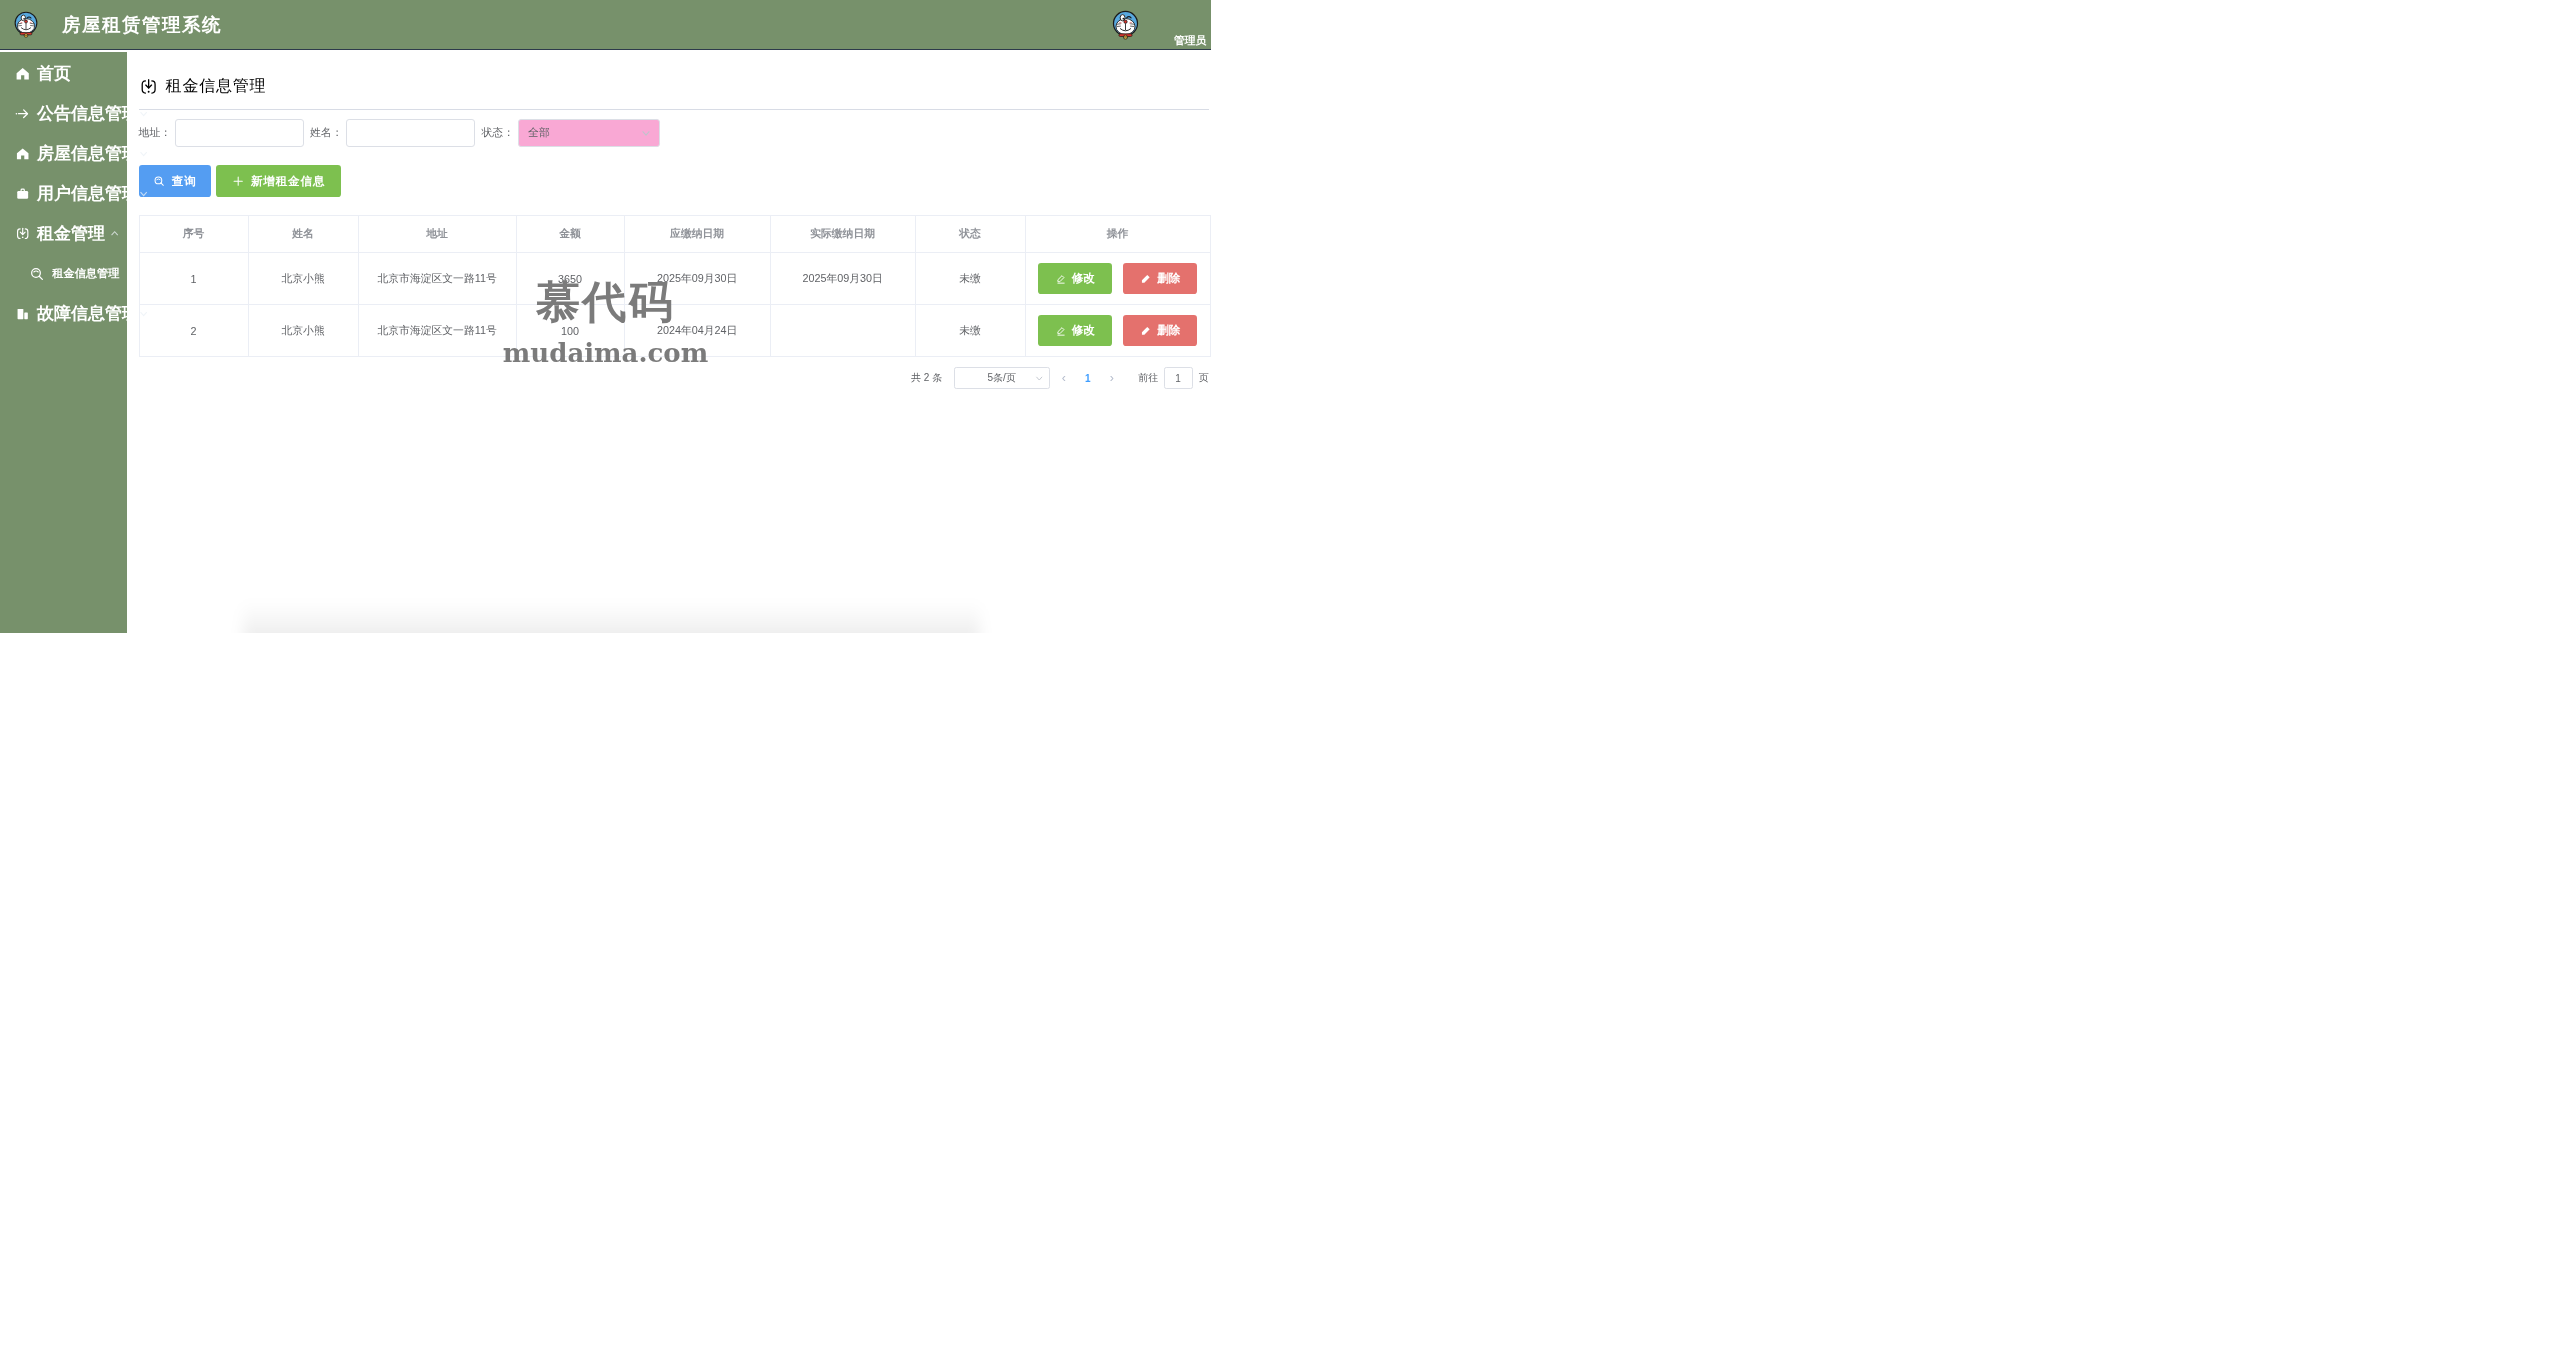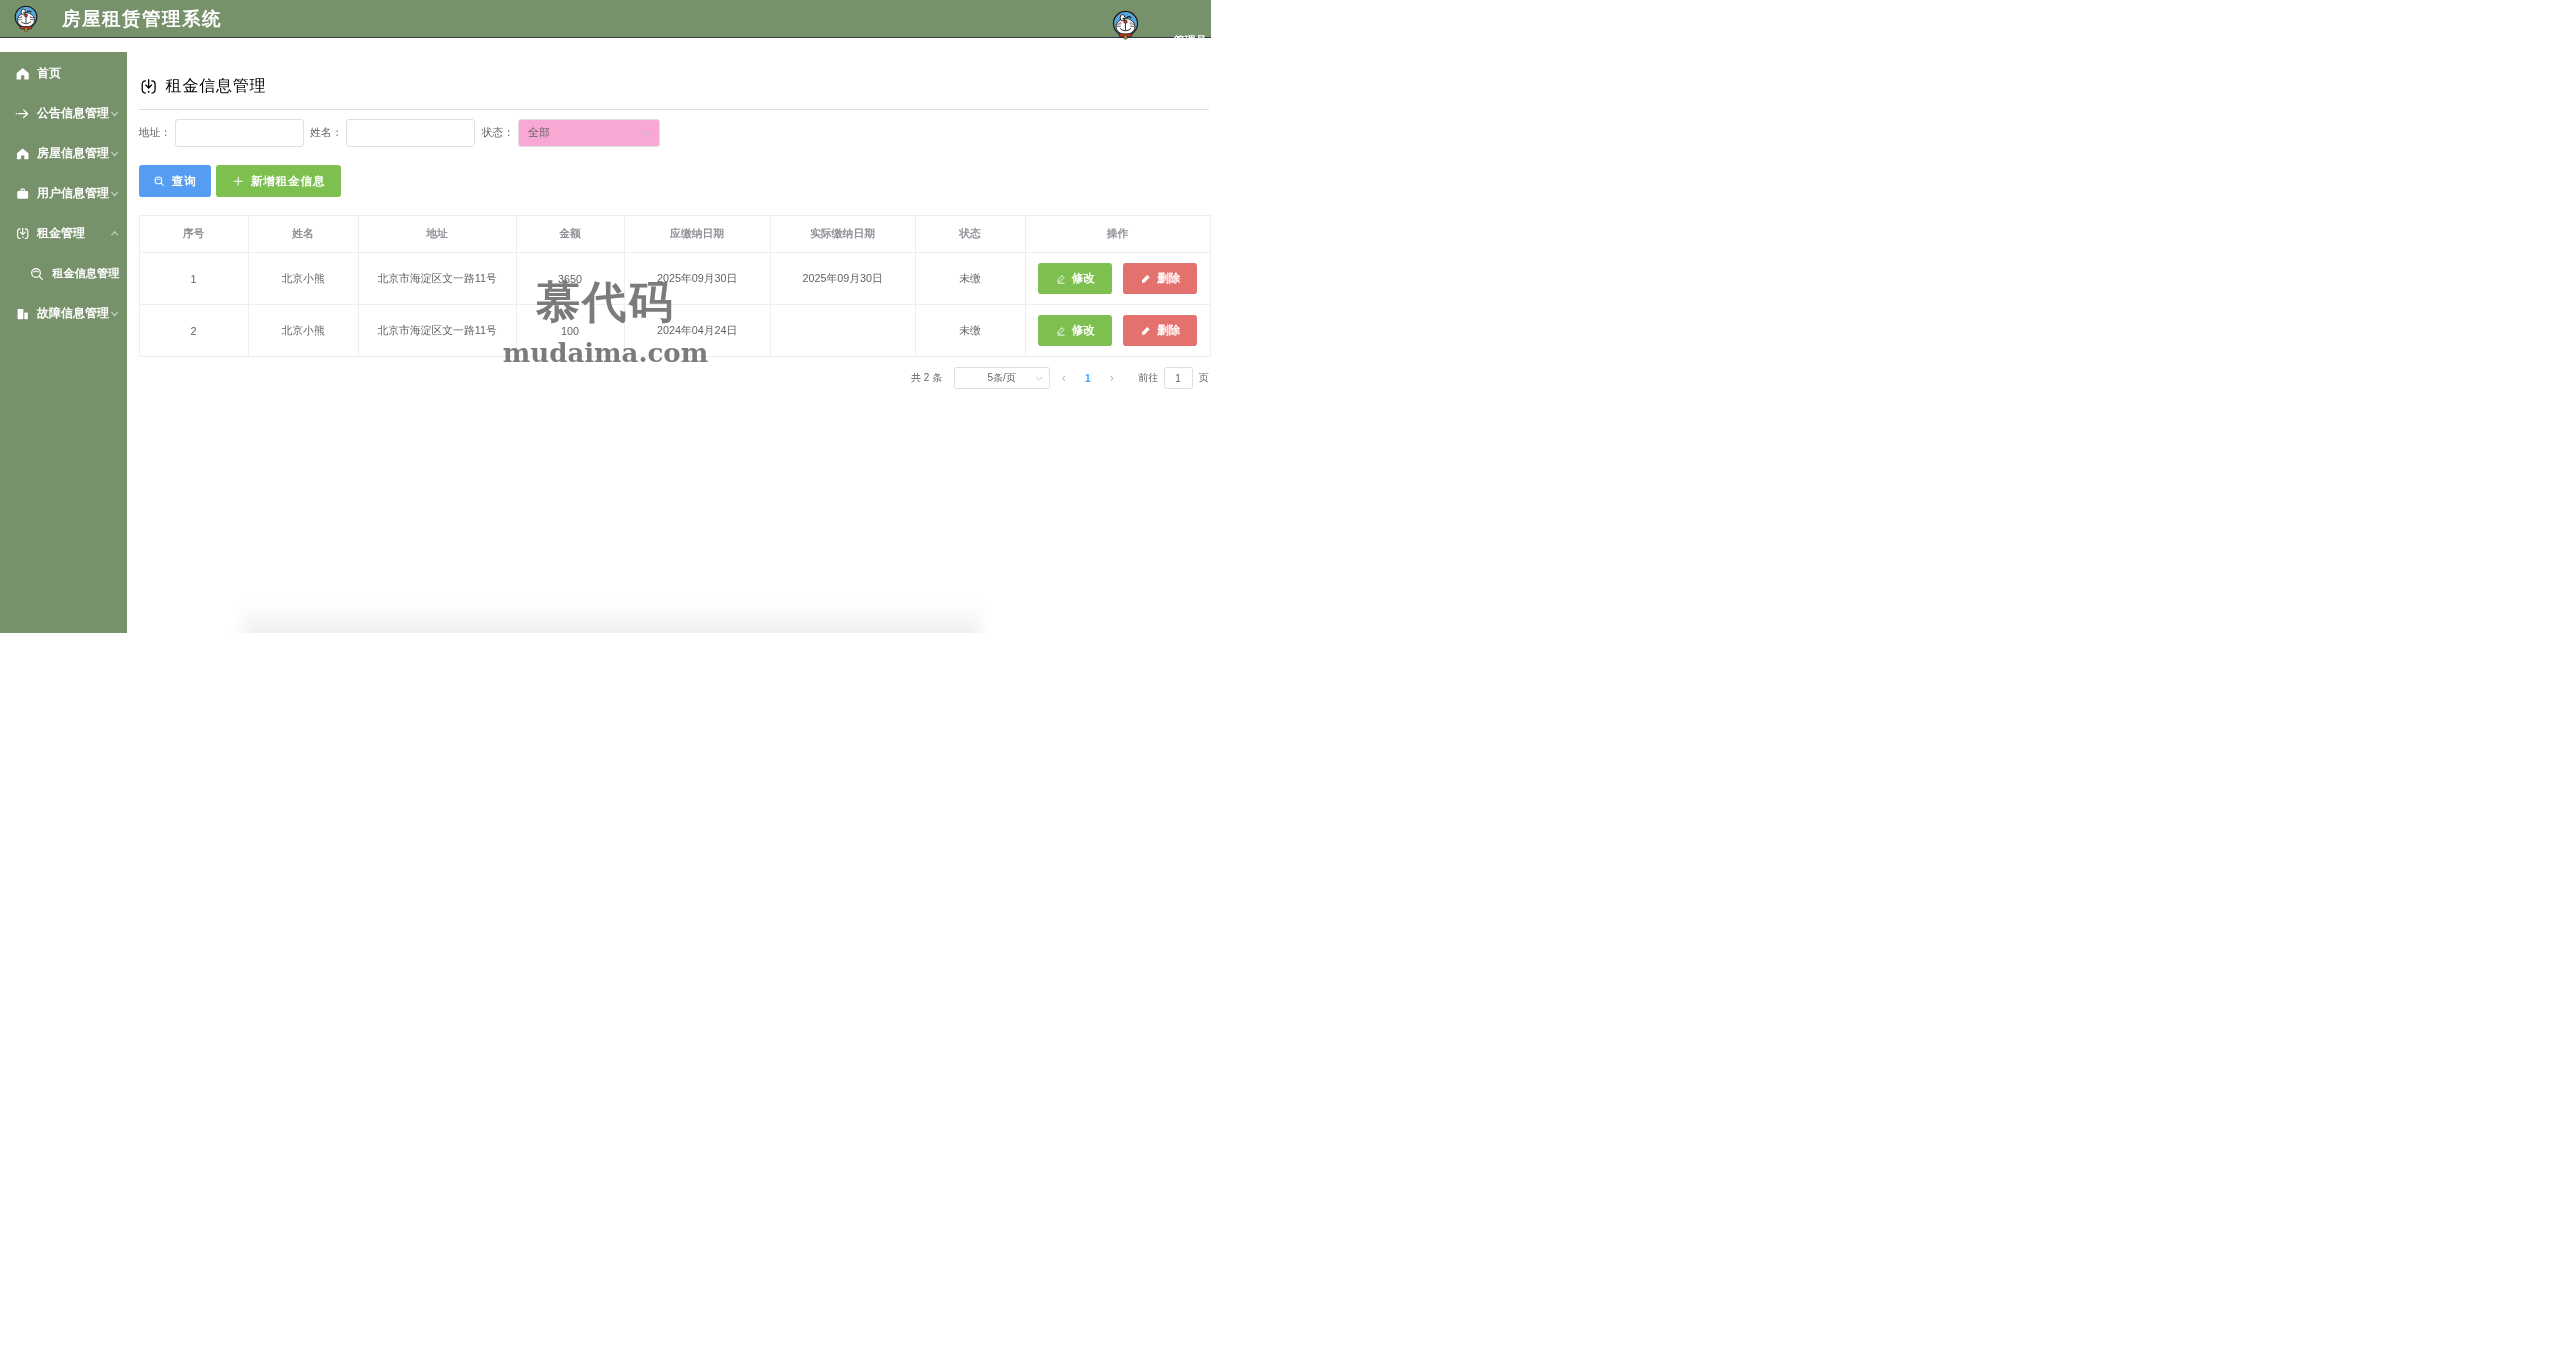--- a/index.html
+++ b/index.html
@@ -7,39 +7,39 @@
     --success-green:#7DC04F; --danger-red:#E4716D; --page-active:#409EFF;
   }
   *{box-sizing:border-box;}
   html,body{margin:0;padding:0;}
   body{
     width:1211px;height:633px;overflow:hidden;background:#fff;
     font-family:"Liberation Sans","DejaVu Sans",sans-serif;position:relative;
   }
   
   .header{
-    height:38px;background:var(--brand-green);border-bottom:1.5px solid var(--header-line);
+    height:50px;background:var(--brand-green);border-bottom:1.5px solid var(--header-line);
     display:flex;align-items:center;padding:0 12.4px;position:relative;z-index:5;
   }
   .logo{width:28px;height:31px;flex:0 0 auto;}
   .app-title{color:#fff;font-size:18.5px;font-weight:bold;margin-left:21.6px;letter-spacing:1.5px;}
   .avatar{position:absolute;right:70px;top:7.7px;width:31px;height:34px;cursor:pointer;}
   .user-name{
     position:absolute;right:4.6px;top:34px;color:#fff;font-size:10.8px;font-weight:bold;
     display:flex;align-items:center;gap:5.4px;cursor:pointer;flex-direction:column;
   }
   .caret-down{width:0;height:0;border-left:4.6px solid transparent;border-right:4.6px solid transparent;border-top:5.4px solid #fff;}
   
   .sidebar{
     position:absolute;left:0;top:52px;bottom:0;width:127px;background:var(--brand-green);
     padding-top:1.5px;z-index:4;
   }
   .menu-item{
     height:40px;display:flex;align-items:center;padding:0 7.7px 0 14.7px;color:#fff;
-    font-size:12px;font-weight:bold;cursor:pointer;white-space:nowrap;
+    font-size:17px;font-weight:bold;cursor:pointer;white-space:nowrap;
   }
   .menu-item .mi{width:15.4px;height:15.4px;margin-right:7px;flex:0 0 auto;}
   .menu-item .chev{margin-left:auto;width:9.3px;height:9.3px;color:rgba(235,240,245,.75);flex:0 0 auto;}
   .menu-item.sub{padding-left:28.6px;font-size:11.2px;}
   .menu-item.sub .mi{width:16px;height:16px;margin-right:7.7px;}
   
   .main{position:absolute;left:127px;top:52px;right:0;bottom:0;background:#fff;padding:0 2.3px 0 11.6px;}
   .page-title-row{padding-top:24px;display:flex;align-items:center;gap:7.7px;}
   .page-title-row .ti{width:19.3px;height:20px;}
   .page-title{font-size:16px;color:#000;font-weight:500;letter-spacing:0.8px;}

